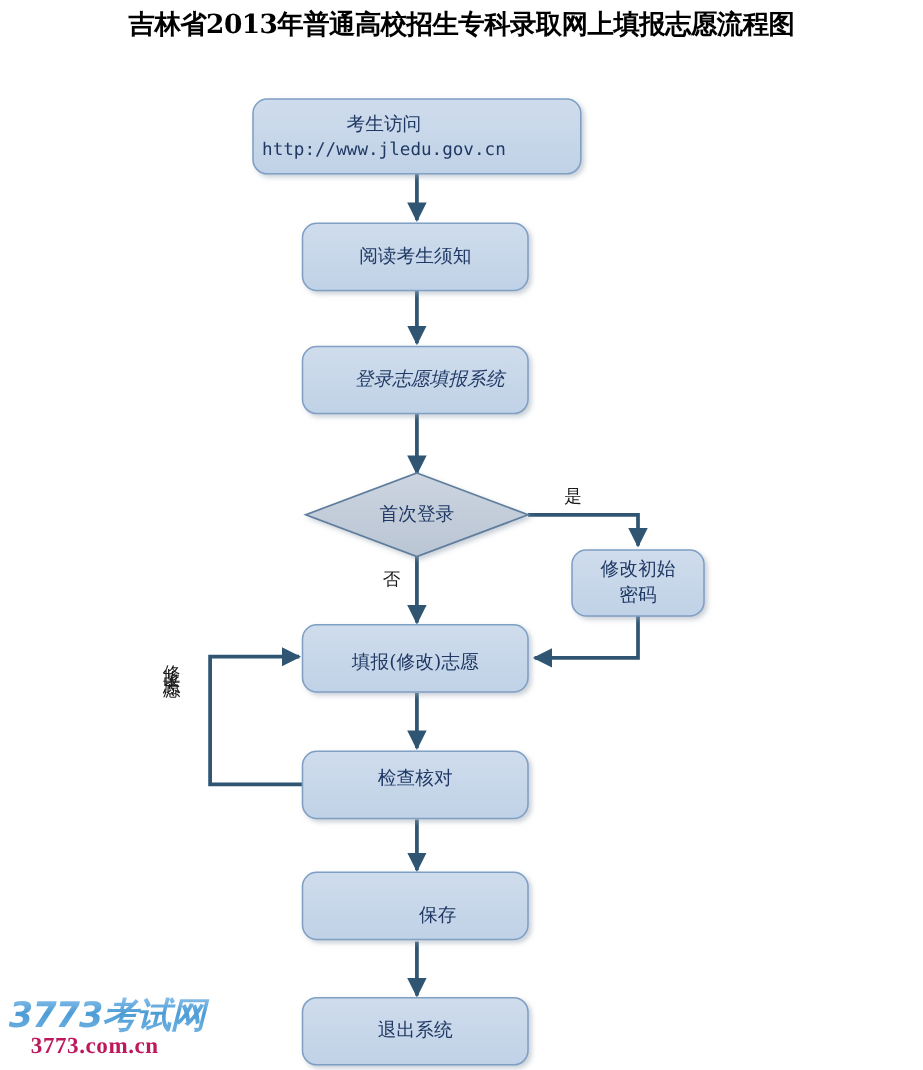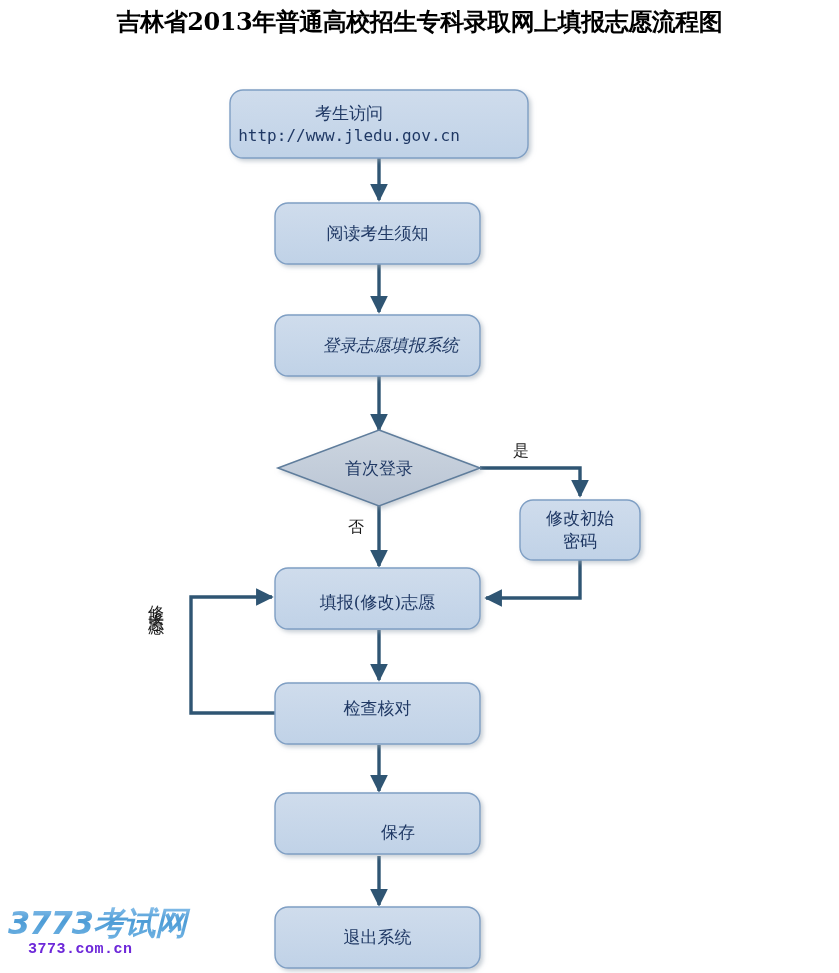--- a/index.html
+++ b/index.html
@@ -97,26 +97,26 @@
     font-size: 32px;
     line-height: 36px;
     letter-spacing: -1px;
     background: linear-gradient(180deg, #8fc3ec 0%, #4d9cd6 45%, #74b5e4 100%);
     -webkit-background-clip: text;
     background-clip: text;
     color: transparent;
     white-space: nowrap;
   }
   .wm-sub {
-    font-family: Liberation Mono, monospace;
+    font-family: Liberation Serif, serif;
     font-weight: bold;
-    font-size: 15px;
+    font-size: 21px;
     line-height: 22px;
     letter-spacing: 0.5px;
-    color: #6d28d9;
+    color: #be185d;
     margin-top: -2px;
     padding-left: 20px;
     white-space: nowrap;
   }
 </style>
 </head>
 <body>
 
 <div class="title">吉林省2013年普通高校招生专科录取网上填报志愿流程图</div>
 

